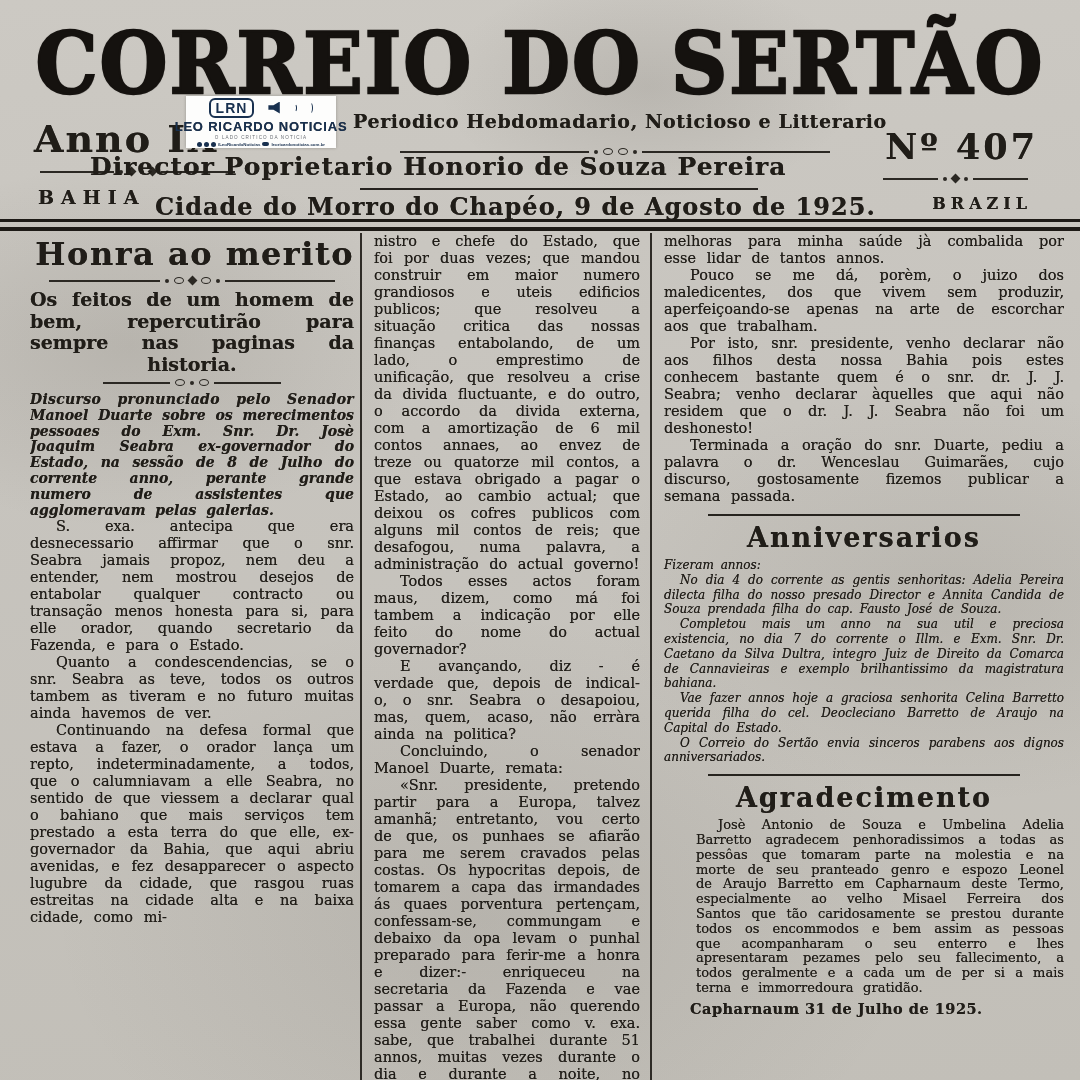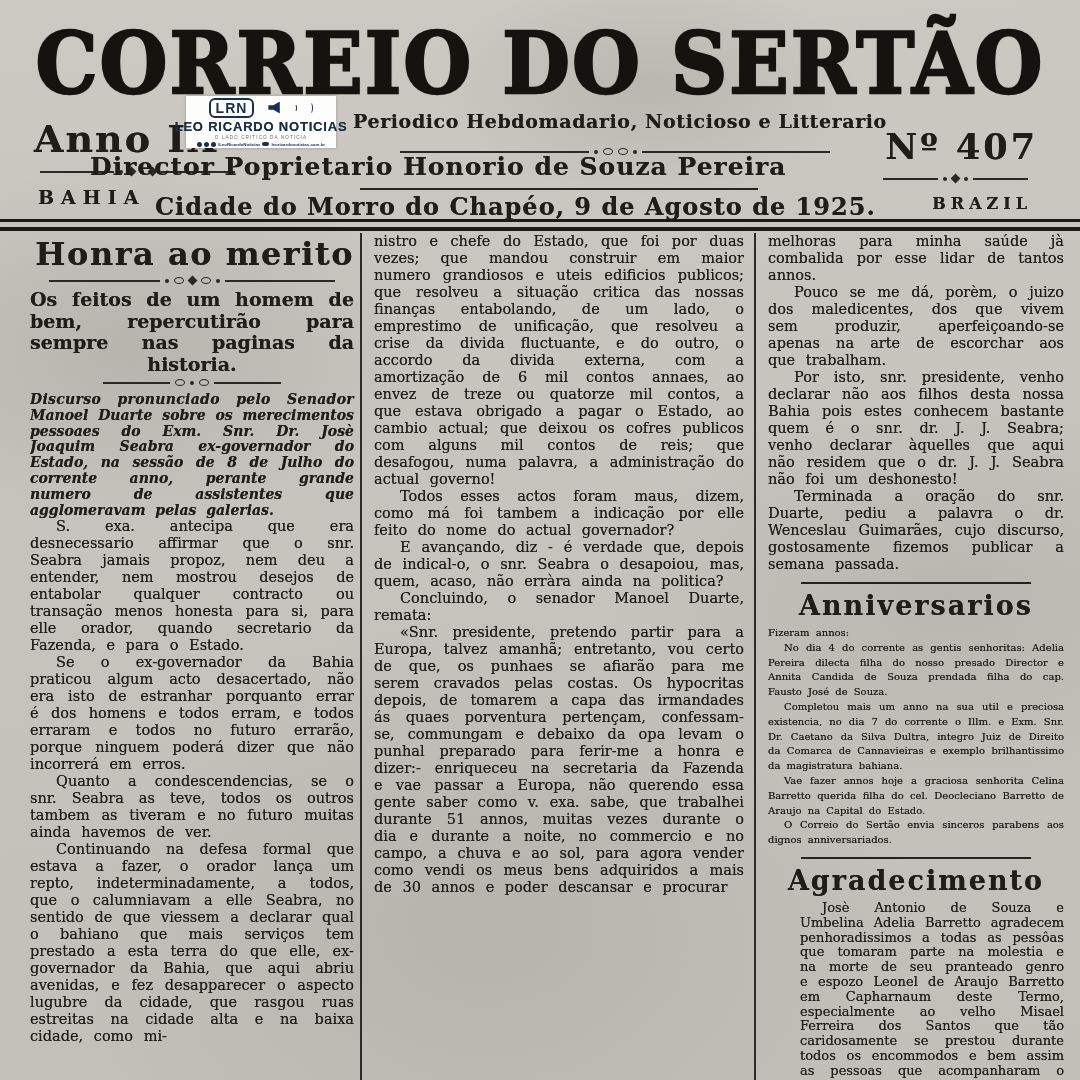--- a/index.html
+++ b/index.html
@@ -73,38 +73,38 @@
   .wm-social { display:flex; align-items:center; gap:2px; margin-top:1px; }
   .sc { width:5px; height:5px; border-radius:50%; background:#18304f; }
   .wm-handle,.wm-site { font-size:4.4px; font-weight:bold; color:#18304f; white-space:nowrap; }
   .wm-sep { width:7px; height:4.5px; border-radius:2px; background:#18304f; }
 
   
   .cols { position:absolute; top:233px; left:30px; right:14px; bottom:0;
     display:flex; overflow:hidden; }
   .col { overflow:hidden; }
   .c1 { width:330px; padding-right:6px; }
-  .c2 { width:392px; padding:0 10px 0 12px; }
+  .c2 { width:288px; padding:0 10px 0 12px; }
   .c3 { flex:1; padding-left:12px; padding-right:2px; }
   .vsep { width:2px; background:#2e2b26; flex:0 0 auto; }
 
   .headline { font-size:32px; font-weight:bold; letter-spacing:1.5px; text-align:right; margin-top:2px; }
   .subhead { font-size:19px; font-weight:bold; line-height:21.5px;
     text-align:justify; text-align-last:center; margin:5px 0 4px; word-spacing:5px; }
   .lead { font-size:14px; font-weight:bold; font-style:italic; line-height:15.8px;
     text-align:justify; word-spacing:5px; margin-top:6px; }
   .lead::first-line { letter-spacing:.3px; }
 
   .body-p { font-size:14.5px; line-height:17px; text-align:justify;
     word-spacing:6px; text-indent:26px; }
   .noindent { text-indent:0; }
 
   .sec-rule { width:78%; margin:9px auto 6px; border-top:2.5px solid #26231e; }
   .sec-title { font-size:27px; font-weight:bold; letter-spacing:2px; text-align:center; margin-bottom:5px; }
-  .small-p { font-size:10px; line-height:14.8px; text-align:justify; word-spacing:3px; text-indent:16px; }
+  .small-p { font-size:12px; line-height:14.8px; text-align:justify; word-spacing:3px; text-indent:16px;font-style:italic; }
   .small-p.noindent { text-indent:0; }
   .agrad-p { font-size:13px; line-height:14.8px; text-align:justify; word-spacing:5.5px; text-indent:22px; margin-top:4px;margin-left:32px; }
   .signoff { font-size:14.5px; font-weight:bold; text-indent:26px; margin-top:4px; letter-spacing:.5px; }
 </style>
 </head>
 <body>
 
 <div class="masthead">CORREIO DO SERTÃO</div>
 
 <div class="wm">
@@ -168,21 +168,20 @@
         <span class="dot"></span>
     </div>
     <div class="subhead ink">Os feitos de um homem de bem, repercutirão para sempre nas paginas da historia.</div>
     <div class="orn" style="width:55%; margin:2px auto;">
       <span class="loop"></span>
         <span class="dot"></span>
         <span class="loop"></span>
     </div>
     <p class="lead ink">Discurso pronunciado pelo Senador Manoel Duarte sobre os merecimentos pessoaes do Exm. Snr. Dr. Josè Joaquim Seabra ex-governador do Estado, na sessão de 8 de Julho do corrente anno, perante grande numero de assistentes que agglomeravam pelas galerias.</p>
     <p class="body-p ink">S. exa. antecipa que era desnecessario affirmar que o snr. Seabra jamais propoz, nem deu a entender, nem mostrou desejos de entabolar qualquer contracto ou transação menos honesta para si, para elle orador, quando secretario da Fazenda, e para o Estado.</p>
-    <p class="body-p ink">Se o ex-governador da Bahia praticou algum acto desacertado, não era isto de estranhar porquanto errar é dos homens e todos erram, e todos erraram e todos no futuro errarão, porque ninguem poderá dizer que não incorrerá em erros.</p>
     <p class="body-p ink">Quanto a condescendencias, se o snr. Seabra as teve, todos os outros tambem as tiveram e no futuro muitas ainda havemos de ver.</p>
     <p class="body-p ink">Continuando na defesa formal que estava a fazer, o orador lança um repto, indeterminadamente, a todos, que o calumniavam a elle Seabra, no sentido de que viessem a declarar qual o bahiano que mais serviços tem prestado a esta terra do que elle, ex-governador da Bahia, que aqui abriu avenidas, e fez desapparecer o aspecto lugubre da cidade, que rasgou ruas estreitas na cidade alta e na baixa cidade, como mi-</p>
   </div>
 
   <div class="vsep"></div>
 
   <div class="col c2">
     <p class="body-p noindent ink">nistro e chefe do Estado, que foi por duas vezes; que mandou construir em maior numero grandiosos e uteis edificios publicos; que resolveu a situação critica das nossas finanças entabolando, de um lado, o emprestimo de unificação, que resolveu a crise da divida fluctuante, e do outro, o accordo da divida externa, com a amortização de 6 mil contos annaes, ao envez de treze ou quatorze mil contos, a que estava obrigado a pagar o Estado, ao cambio actual; que deixou os cofres publicos com alguns mil contos de reis; que desafogou, numa palavra, a administração do actual governo!</p>
     <p class="body-p ink">Todos esses actos foram maus, dizem, como má foi tambem a indicação por elle feito do nome do actual governador?</p>
     <p class="body-p ink">E avançando, diz - é verdade que, depois de indical-o, o snr. Seabra o desapoiou, mas, quem, acaso, não erràra ainda na politica?</p>

